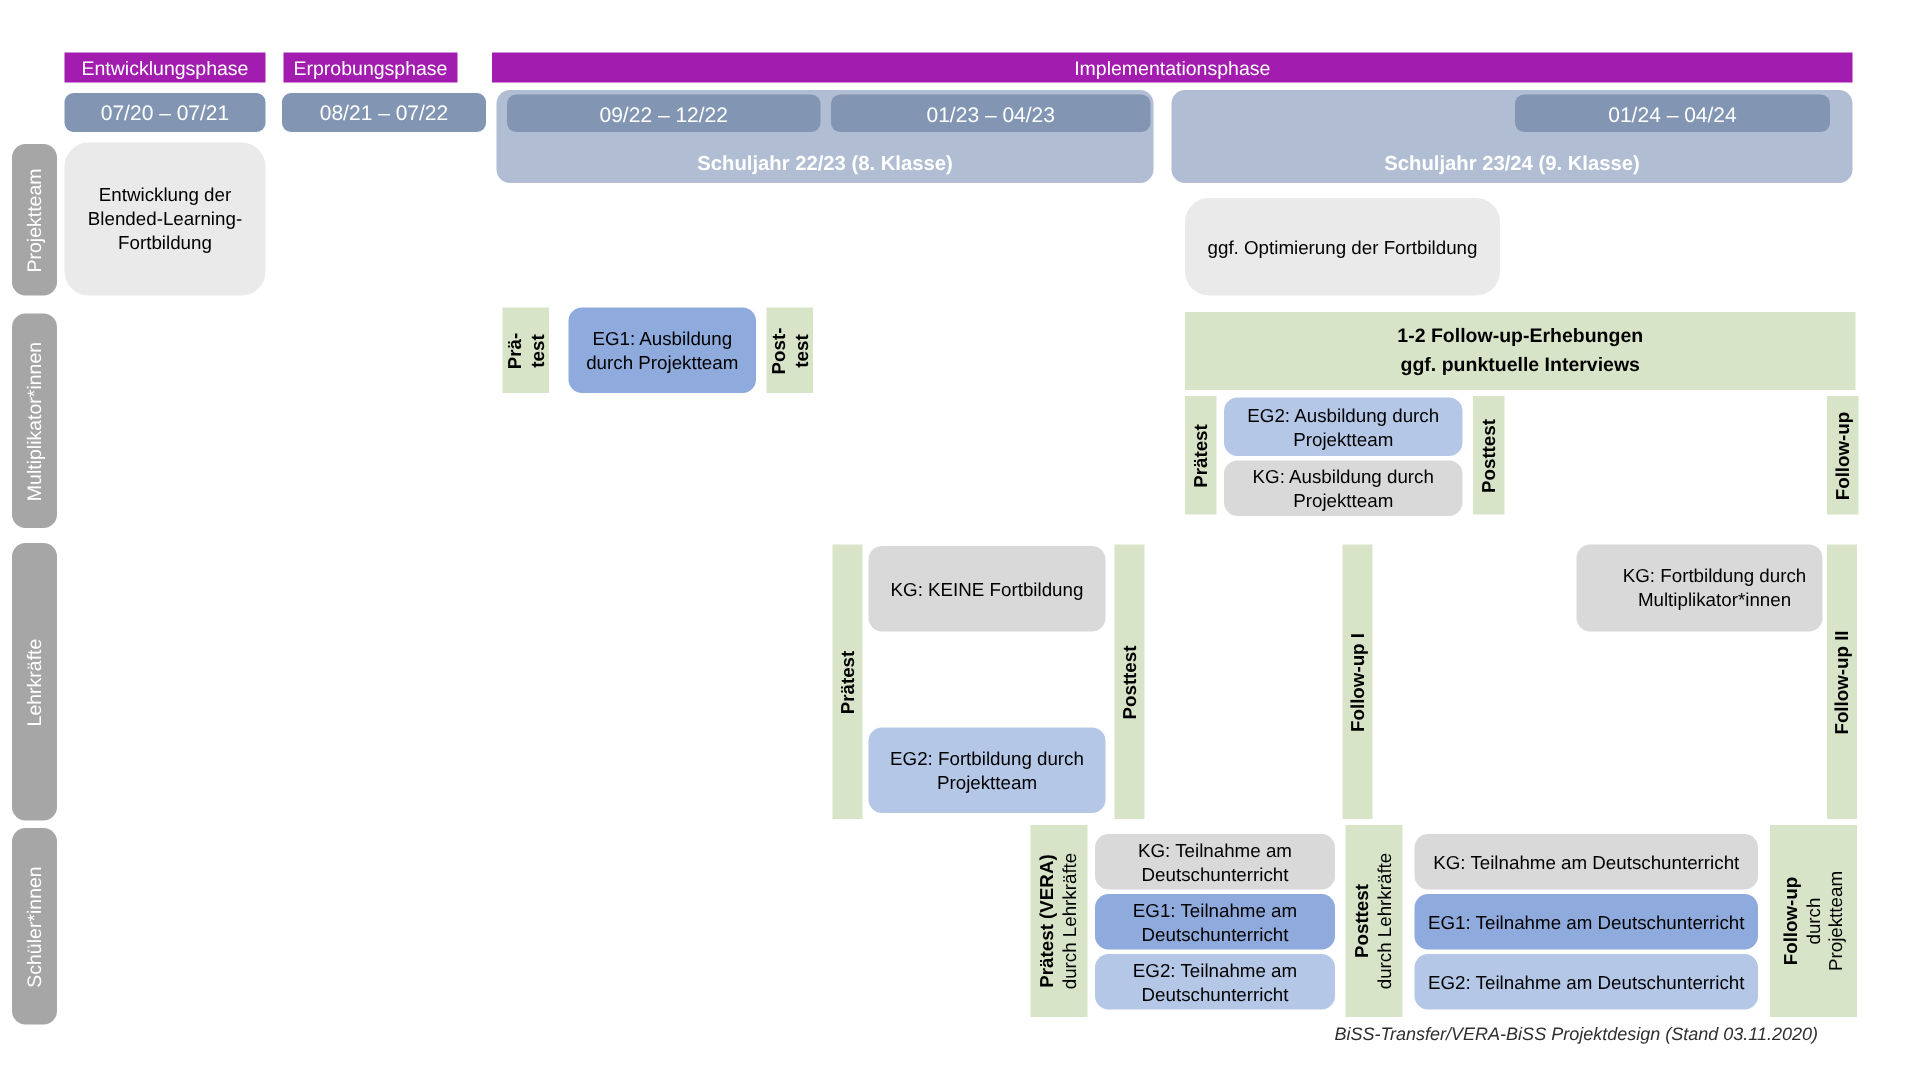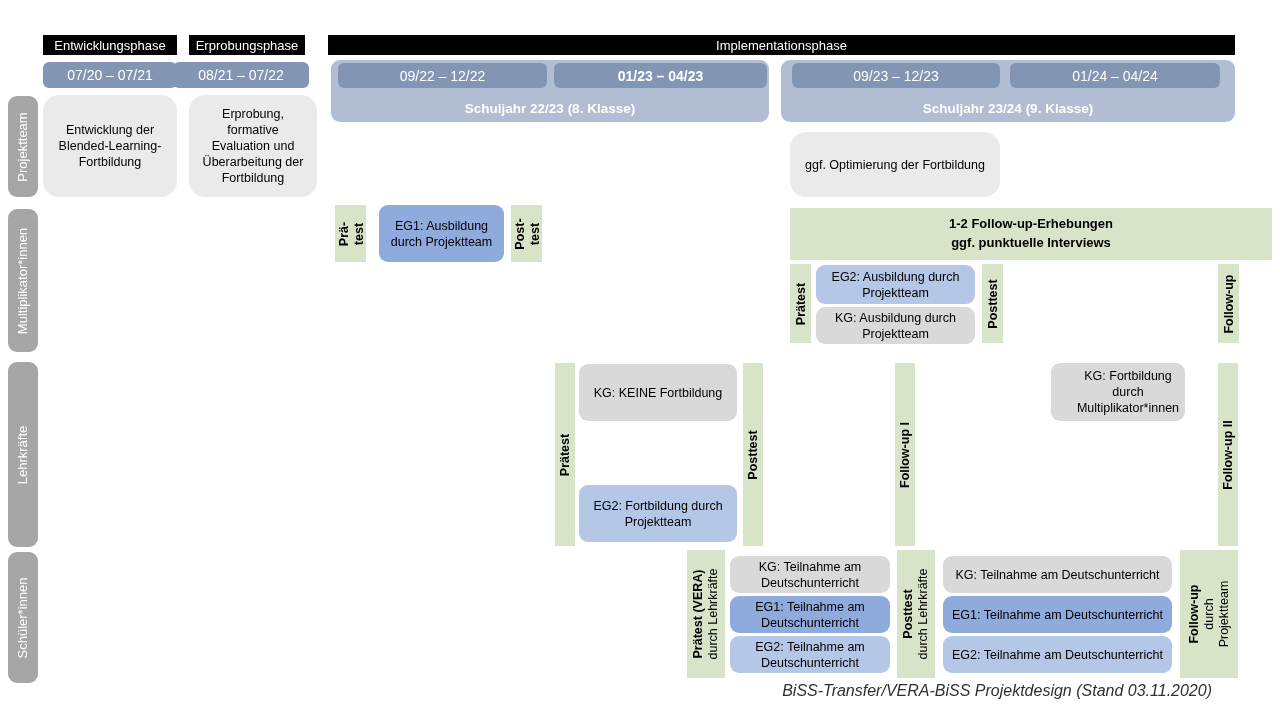--- a/index.html
+++ b/index.html
@@ -1,62 +1,61 @@
 <!DOCTYPE html>
 <html><head>
 <meta charset="utf-8">
 <style>
   html,body{margin:0;padding:0;background:#fff;}
   .canvas{position:relative;width:1280px;height:720px;background:#fff;
           font-family:"Liberation Sans",sans-serif;color:#000;overflow:hidden;}
   .abs{position:absolute;box-sizing:border-box;}
   .flexc{display:flex;align-items:center;justify-content:center;text-align:center;}
-  .phasebar{background:#000000;color:#fff;font-size:13px;}
+  .phasebar{background:#a21caf;color:#fff;font-size:13px;}
   .pill{background:#8296b4;color:#fff;font-size:14px;border-radius:6px;}
   .sjband{background:#b0bdd2;border-radius:9px;}
   .sjlabel{position:absolute;left:0;right:0;bottom:6px;text-align:center;
            color:#fff;font-weight:bold;font-size:13.5px;}
   .rowlabel{background:#a6a6a6;border-radius:9px;}
   .box{font-size:12.5px;line-height:1.28;white-space:pre-line;padding:2px 8px;border-radius:9px;}
   .bigbox{border-radius:16px;background:#eaeaea;}
   .c-eg1{background:#8faadc;}
   .c-eg2{background:#b4c7e7;}
   .c-kg{background:#d9d9d9;}
   .gbar{background:#d8e4c8;}
   .gbox{background:#d8e4c8;font-weight:bold;font-size:13px;white-space:pre-line;line-height:1.45;}
   .rot{position:absolute;top:50%;left:50%;transform:translate(-50%,-50%) rotate(-90deg);
        display:flex;flex-direction:column;align-items:center;justify-content:center;
        text-align:center;line-height:1.2;}
   .rot span{white-space:pre-line;display:block;}
   .vtitle{font-weight:bold;font-size:12.5px;}
   .vsub{font-size:12.5px;}
   .rlabel-text{color:#fff;font-size:13px;font-weight:normal;white-space:nowrap;}
-  .caption{font-style:italic;font-size:16px;color:#2f2f2f;}
+  .caption{font-style:italic;font-size:12px;color:#2f2f2f;}
 </style>
 </head>
 <body>
 
 <div class="canvas">
 
   <div class="abs flexc phasebar" style="left:43px;top:35px;width:134px;height:20px;">Entwicklungsphase</div>
   <div class="abs flexc phasebar" style="left:189px;top:35px;width:116px;height:20px;">Erprobungsphase</div>
   <div class="abs flexc phasebar" style="left:328px;top:35px;width:907px;height:20px;">Implementationsphase</div>
 
   <div class="abs sjband" style="left:331px;top:60px;width:438px;height:62px;">
     <div class="sjlabel">Schuljahr 22/23 (8. Klasse)</div>
   </div>
   <div class="abs sjband" style="left:781px;top:60px;width:454px;height:62px;">
     <div class="sjlabel">Schuljahr 23/24 (9. Klasse)</div>
   </div>
 
   <div class="abs flexc pill" style="left:43px;top:62px;width:134px;height:26px;">07/20 – 07/21</div>
-  <div class="abs flexc pill" style="left:173px;top:62px;width:136px;height:26px;">08/21 – 07/22</div>
+  <div class="abs flexc pill" style="left:188px;top:62px;width:136px;height:26px;">08/21 – 07/22</div>
   <div class="abs flexc pill" style="left:338px;top:63px;width:209px;height:25px;">09/22 – 12/22</div>
-  <div class="abs flexc pill" style="left:554px;top:63px;width:213px;height:25px;font-weight:bold;">01/23 – 04/23</div>
-  <div class="abs flexc pill" style="left:792px;top:63px;width:208px;height:25px;">09/23 – 12/23</div>
+  <div class="abs flexc pill" style="left:554px;top:63px;width:213px;height:25px;">01/23 – 04/23</div>
   <div class="abs flexc pill" style="left:1010px;top:63px;width:210px;height:25px;">01/24 – 04/24</div>
 
   <div class="abs rowlabel" style="left:8px;top:96px;width:30px;height:101px;">
     <div class="rot" style="width:101px;height:30px;">
         <span class="rlabel-text">Projektteam</span>
       </div>
   </div>
   <div class="abs rowlabel" style="left:8px;top:209px;width:30px;height:143px;">
     <div class="rot" style="width:143px;height:30px;">
         <span class="rlabel-text">Multiplikator*innen</span>
@@ -67,37 +66,36 @@
         <span class="rlabel-text">Lehrkräfte</span>
       </div>
   </div>
   <div class="abs rowlabel" style="left:8px;top:552px;width:30px;height:131px;">
     <div class="rot" style="width:131px;height:30px;">
         <span class="rlabel-text">Schüler*innen</span>
       </div>
   </div>
 
   <div class="abs flexc box bigbox" style="left:43px;top:95px;width:134px;height:102px;">Entwicklung der Blended-Learning-Fortbildung</div>
-  <div class="abs flexc box bigbox" style="left:189px;top:95px;width:128px;height:102px;">Erprobung, formative Evaluation und Überarbeitung der Fortbildung</div>
   <div class="abs flexc box bigbox" style="left:790px;top:132px;width:210px;height:65px;">ggf. Optimierung der Fortbildung</div>
 
   <div class="abs gbar" style="left:335px;top:205px;width:31px;height:57px;">
     <div class="rot" style="width:57px;height:31px;">
         <span class="vtitle">Prä-
 test</span>
       </div>
   </div>
   <div class="abs flexc box c-eg1" style="left:379px;top:205px;width:125px;height:57px;">EG1: Ausbildung durch Projektteam</div>
   <div class="abs gbar" style="left:511px;top:205px;width:31px;height:57px;">
     <div class="rot" style="width:57px;height:31px;">
         <span class="vtitle">Post-
 test</span>
       </div>
   </div>
-  <div class="abs flexc gbox" style="left:790px;top:208px;width:482px;height:52px;">1-2 Follow-up-Erhebungen
+  <div class="abs flexc gbox" style="left:790px;top:208px;width:447px;height:52px;">1-2 Follow-up-Erhebungen
 ggf. punktuelle Interviews</div>
   <div class="abs gbar" style="left:790px;top:264px;width:21px;height:79px;">
     <div class="rot" style="width:79px;height:21px;">
         <span class="vtitle">Prätest</span>
       </div>
   </div>
   <div class="abs flexc box c-eg2" style="left:816px;top:265px;width:159px;height:39px;">EG2: Ausbildung durch Projektteam</div>
   <div class="abs flexc box c-kg" style="left:816px;top:307px;width:159px;height:37px;">KG: Ausbildung durch Projektteam</div>
   <div class="abs gbar" style="left:982px;top:264px;width:21px;height:79px;">
     <div class="rot" style="width:79px;height:21px;">
@@ -120,21 +118,21 @@
   <div class="abs gbar" style="left:743px;top:363px;width:20px;height:183px;">
     <div class="rot" style="width:183px;height:20px;">
         <span class="vtitle">Posttest</span>
       </div>
   </div>
   <div class="abs gbar" style="left:895px;top:363px;width:20px;height:183px;">
     <div class="rot" style="width:183px;height:20px;">
         <span class="vtitle">Follow-up I</span>
       </div>
   </div>
-  <div class="abs flexc box c-kg" style="left:1051px;top:363px;width:134px;height:58px;padding-left:28px;">KG: Fortbildung durch Multiplikator*innen</div>
+  <div class="abs flexc box c-kg" style="left:1051px;top:363px;width:164px;height:58px;padding-left:28px;">KG: Fortbildung durch Multiplikator*innen</div>
   <div class="abs gbar" style="left:1218px;top:363px;width:20px;height:183px;">
     <div class="rot" style="width:183px;height:20px;">
         <span class="vtitle">Follow-up II</span>
       </div>
   </div>
 
   <div class="abs gbar" style="left:687px;top:550px;width:38px;height:128px;">
     <div class="rot" style="width:128px;height:38px;">
       <span class="vtitle">Prätest (VERA)</span>
       <span class="vsub">durch Lehrkräfte</span>

